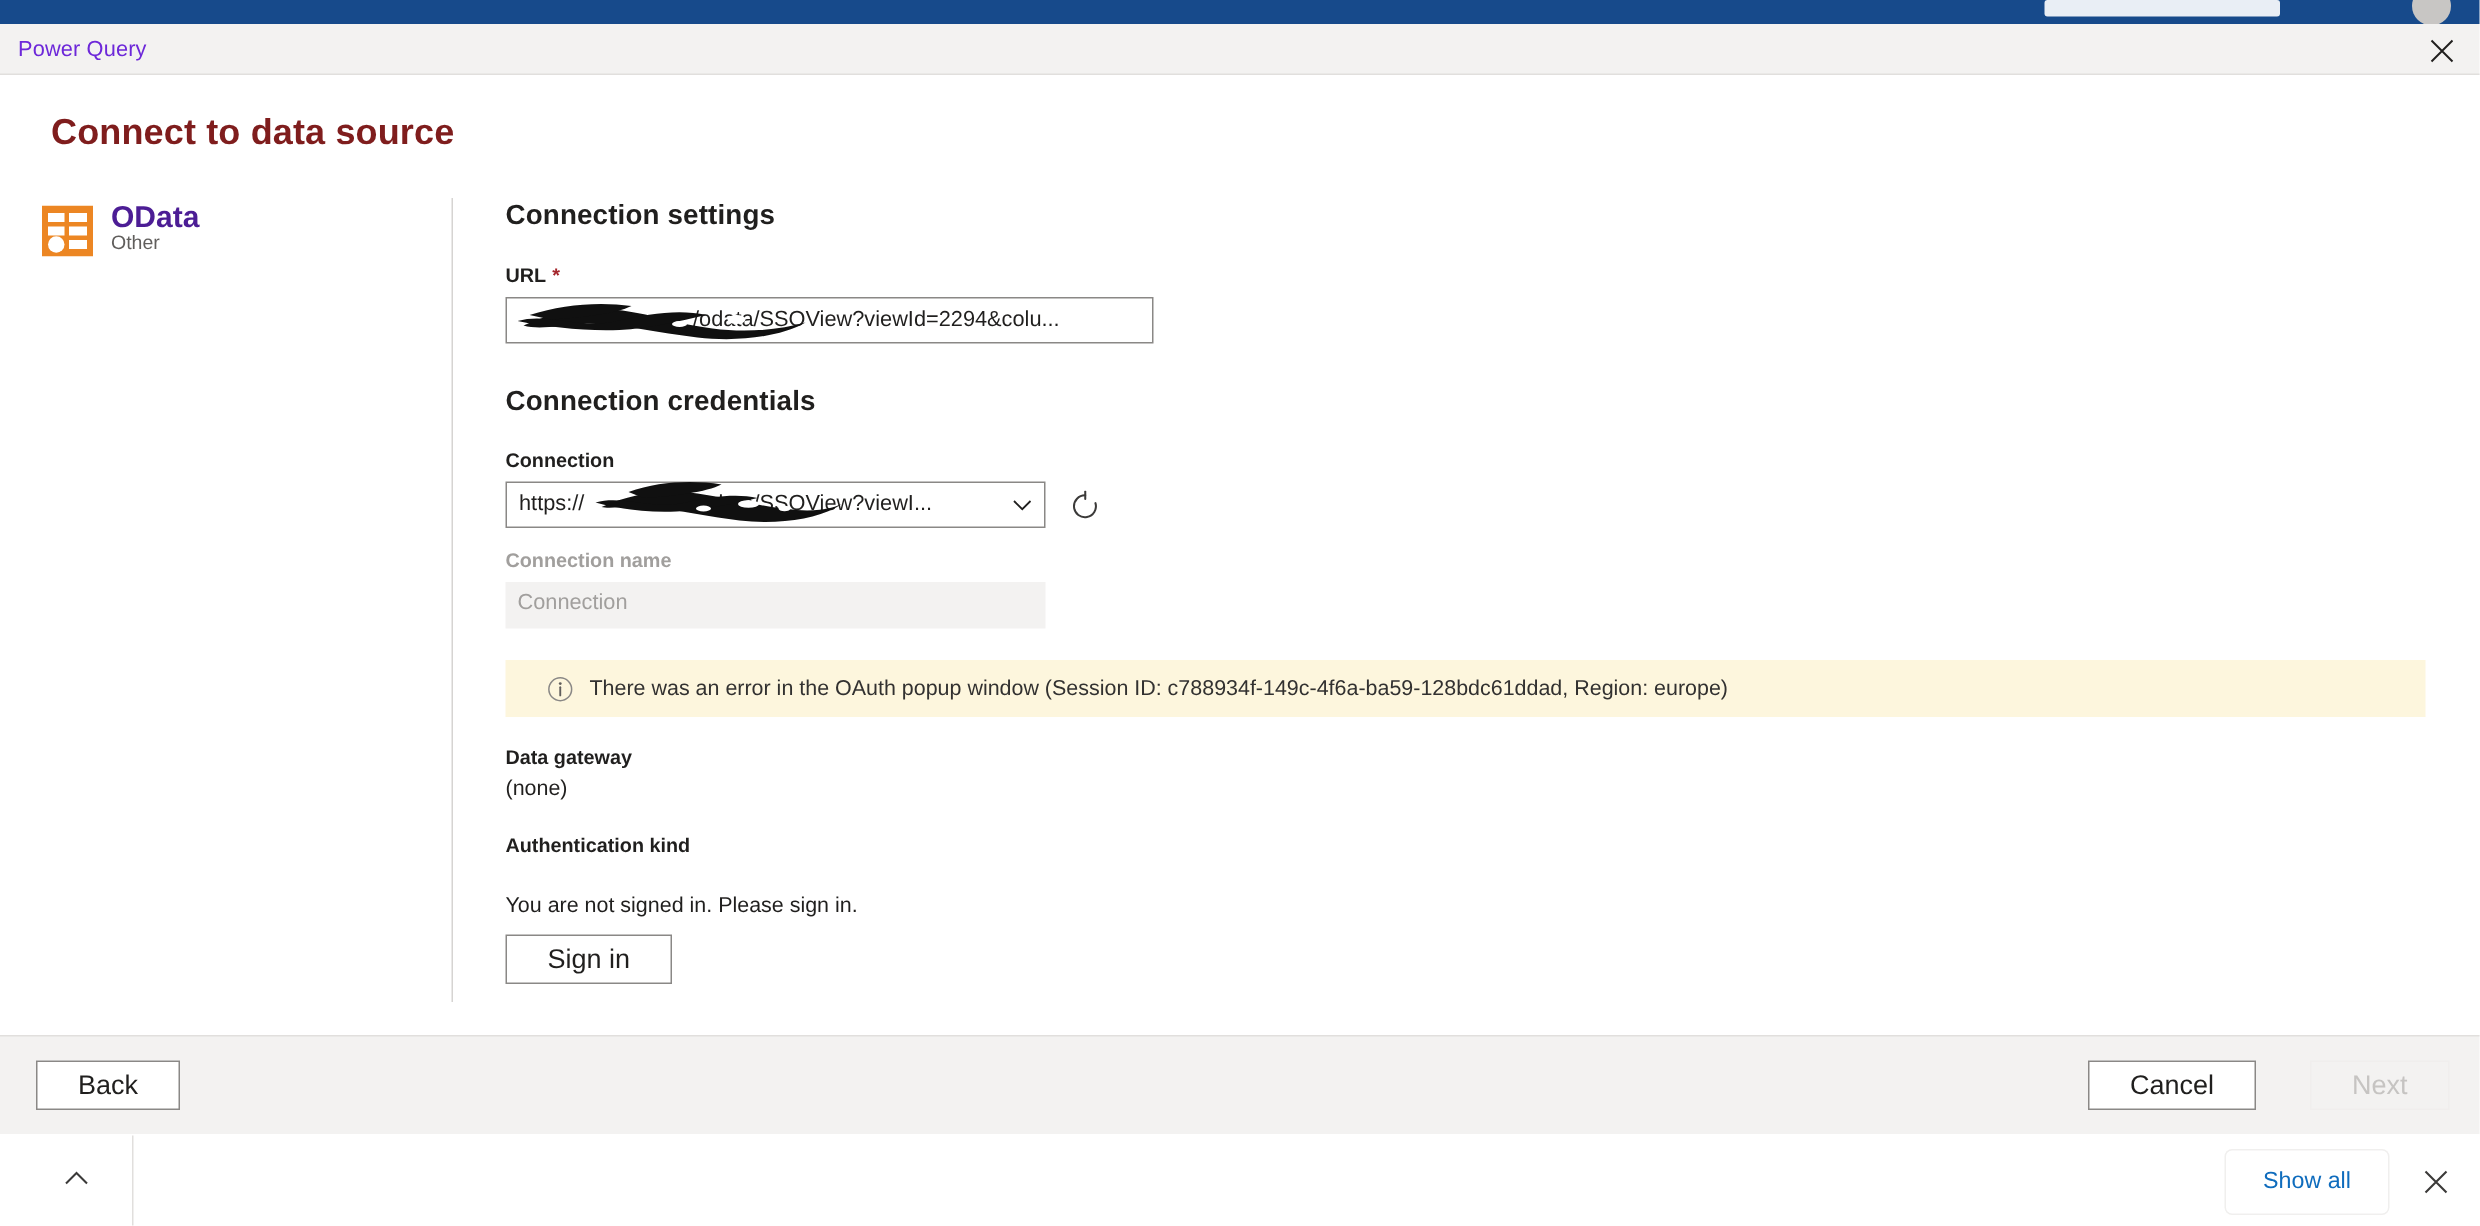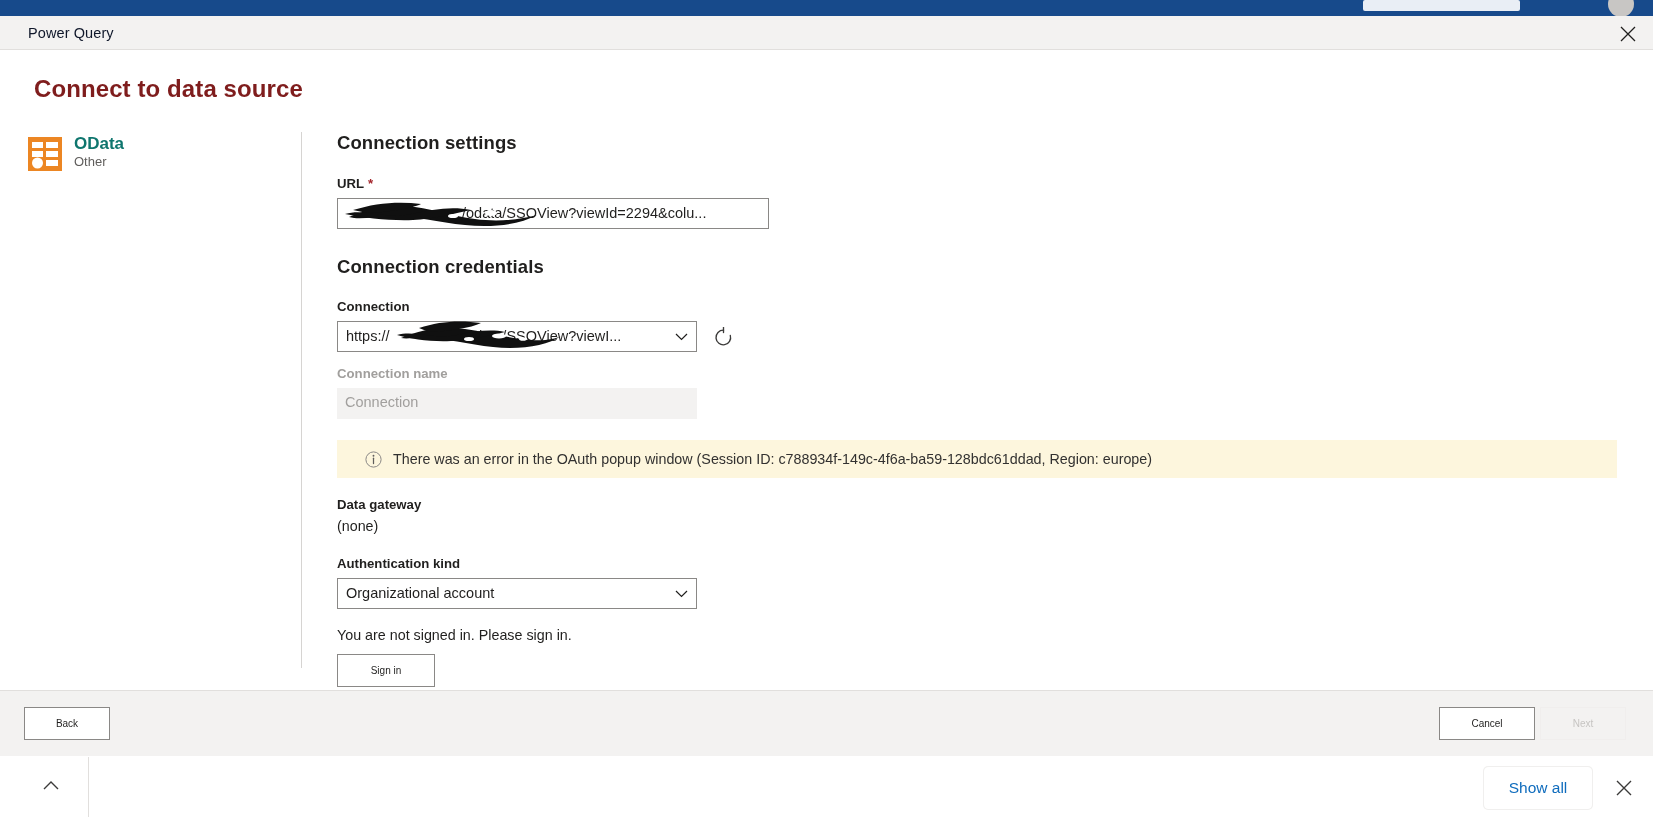--- a/index.html
+++ b/index.html
@@ -48,24 +48,24 @@
     position: absolute;
     top: 16px; left: 0;
     width: 1653px;
     height: 34px;
     background: #f3f2f1;
     border-bottom: 1px solid #e1dfdd;
     box-sizing: border-box;
   }
   .pq-title {
     position: absolute;
-    left: 28px;
+    left: 12px;
     top: 9px;
     font-size: 14.5px;
-    color: #0f172a;
+    color: #6d28d9;
     letter-spacing: .1px;
   }
   .pq-close {
     position: absolute;
     right: 14px;
     top: 7px;
     width: 22px;
     height: 22px;
     cursor: pointer;
   }
@@ -94,23 +94,23 @@
     position: absolute;
     left: 0;
     top: 3px;
     width: 34px;
     height: 34px;
   }
   .connector-name {
     position: absolute;
     left: 46px;
     top: 0px;
-    font-size: 17px;
+    font-size: 20px;
     font-weight: 600;
-    color: #0f766e;
+    color: #4c1d95;
   }
   .connector-sub {
     position: absolute;
     left: 46px;
     top: 20px;
     font-size: 13px;
     color: #605e5c;
   }
 
   .vdivider {
@@ -228,39 +228,39 @@
     color: #201f1e;
   }
 
   .btn {
     box-sizing: border-box;
     height: 33px;
     min-width: 98px;
     border: 1px solid #8a8886;
     background: #ffffff;
     font-family: "Liberation Sans", sans-serif;
-    font-size: 10px;
+    font-size: 18px;
     color: #201f1e;
     cursor: pointer;
     padding: 0 27px;
   }
 
   
   .footer {
     position: absolute;
     left: 0;
     top: 690px;
     width: 1653px;
     height: 66px;
     background: #f3f2f1;
     border-top: 1px solid #e1dfdd;
     box-sizing: border-box;
   }
   .footer .back  { position:absolute; left: 24px;  top: 16px; min-width: 86px; }
-  .footer .cancel{ position:absolute; left: 1439px;top: 16px; min-width: 96px; }
+  .footer .cancel{ position:absolute; left: 1392px;top: 16px; min-width: 96px; }
   .footer .next  { position:absolute; left: 1540px;top: 16px; min-width: 86px;
                    border-color:#f0eeed; background:#f3f2f1; color:#c6c4c2; cursor:default; }
 
   
   .tray {
     position: absolute;
     left: 0;
     top: 757px;
     width: 1653px;
     height: 60px;
@@ -437,28 +437,20 @@
   <div style="height:19px"></div>
 
   <div class="field-label">Data gateway</div>
   <div style="height:6px"></div>
   <div class="plain-text">(none)</div>
 
   <div style="height:22px"></div>
 
   <div class="field-label">Authentication kind</div>
   <div style="height:7px"></div>
-  <div class="combo">
-    <span>Organizational account</span>
-    <span class="chev">
-      <svg width="13" height="8" viewBox="0 0 13 8">
-        <path d="M1 1 L6.5 6.5 L12 1" stroke="#201f1e" stroke-width="1.2" fill="none"></path>
-      </svg>
-    </span>
-  </div>
 
   <div style="height:18px"></div>
 
   <div class="plain-text">You are not signed in. Please sign in.</div>
 
   <div style="height:11px"></div>
 
   <button class="btn">Sign in</button>
 </div>
 

